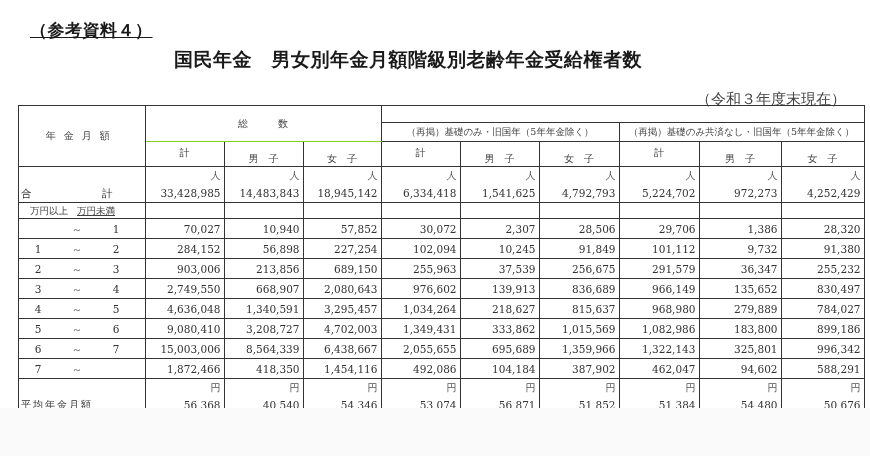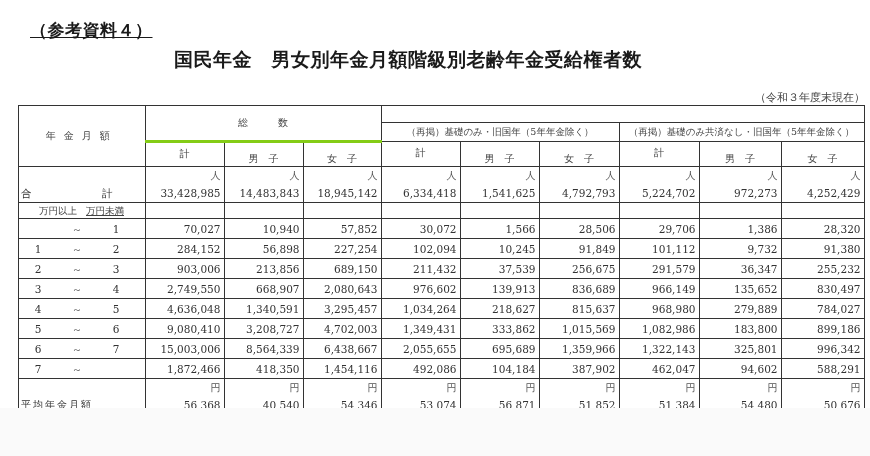--- a/index.html
+++ b/index.html
@@ -15,23 +15,23 @@
     font-size: 17px; font-weight: bold; letter-spacing: 0.5px;
     color: #1a1a1a;
     text-decoration: underline;
   }
   .doc-title {
     position: absolute; left: 174px; top: 47px;
     font-size: 19px; font-weight: bold; color: #1a1a1a;
     letter-spacing: 0.5px;
   }
   .asof {
-    position: absolute; right: 5px; top: 90px;
+    position: absolute; right: 24px; top: 90px;
     font-family: "DejaVu Serif", serif;
-    font-size: 11px; color: #444;
+    font-size: 15px; color: #444;
   }
   .footer-bg {
     position: absolute; left: 0; top: 408px; width: 870px; height: 48px;
     background: #fafafa;
   }
   table.grid {
     position: absolute; left: 18px; top: 105px;
     border-collapse: collapse;
     table-layout: fixed;
     font-family: "DejaVu Serif", serif;
@@ -45,22 +45,22 @@
     overflow: hidden;
   }
   .hdr { text-align: center; color: #444; font-size: 10px; }
   .hdr-sp { letter-spacing: 8px; }
   .sub { font-size: 9.5px; letter-spacing: 0; margin-left: 48px; }
   .num { text-align: right; padding-right: 3px !important; line-height: 18px; }
   .unit { display: block; text-align: right; font-size: 10px; color: #555; line-height: 16px; }
   .rowlabel { padding: 0 !important; }
   .rl-grid { display: grid; grid-template-columns: 38px 40px 38px; text-align: center; line-height: 18px; }
   .rl-head { display: grid; grid-template-columns: 58px 58px; font-size: 9.5px; line-height: 14px; color: #444; }
-  .rl-head span:first-child { text-align: right; padding-left: 2px; }
-  .rl-head span:last-child { text-align: center; padding-right: 2px; text-decoration: underline; }
+  .rl-head span:first-child { text-align: center; padding-left: 2px; }
+  .rl-head span:last-child { text-align: left; padding-right: 2px; text-decoration: underline; }
   .data-row td { border-top: none; border-bottom: none; }
   .thick-top td { border-top: 2px solid #333; }
   .total-label { text-align: right; letter-spacing: 30px; line-height: 18px; }
   .avg-label { text-align: left; letter-spacing: 2px; font-size: 10px; line-height: 18px; }
 </style>
 </head>
 <body>
 
 <div class="ref-label">（参考資料４）</div>
 <div class="doc-title">国民年金　男女別年金月額階級別老齢年金受給権者数</div>
@@ -76,21 +76,21 @@
       <col style="width:79px">
       <col style="width:80px">
     <col style="width:80px">
       <col style="width:82px">
       <col style="width:83px">
   </colgroup>
 
   <tbody>
       <tr style="height:17px">
     <td rowspan="3" class="hdr hdr-sp">年金月額</td>
-    <td colspan="3" rowspan="2" class="hdr" style="border-bottom:3px solid #84cc16;">総　　　数</td>
+    <td colspan="3" rowspan="2" class="hdr" style="border-bottom:1px solid #84cc16;">総　　　数</td>
     <td colspan="6" style="border-bottom:none;border-left:none;"></td>
   </tr>
 
   <tr style="height:19px">
     <td colspan="3" class="hdr sub">（再掲）基礎のみ・旧国年（5年年金除く）</td>
     <td colspan="3" class="hdr sub">（再掲）基礎のみ共済なし・旧国年（5年年金除く）</td>
   </tr>
 
   <tr style="height:25px">
     <td class="hdr" style="vertical-align:top;padding-top:4px;">計</td>
@@ -144,21 +144,21 @@
       <div class="rl-grid">
         <span></span>
         <span>～</span>
         <span>1</span>
       </div>
     </td>
   <td class="num">70,027</td>
         <td class="num">10,940</td>
         <td class="num">57,852</td>
         <td class="num">30,072</td>
-        <td class="num">1,566</td>
+        <td class="num">2,307</td>
         <td class="num">28,506</td>
         <td class="num">29,706</td>
         <td class="num">1,386</td>
         <td class="num">28,320</td>
       </tr>
       <tr style="height:20px" class="data-row">
     <td class="rowlabel">
       <div class="rl-grid">
         <span>1</span>
         <span>～</span>
@@ -179,21 +179,21 @@
     <td class="rowlabel">
       <div class="rl-grid">
         <span>2</span>
         <span>～</span>
         <span>3</span>
       </div>
     </td>
   <td class="num">903,006</td>
         <td class="num">213,856</td>
         <td class="num">689,150</td>
-        <td class="num">211,432</td>
+        <td class="num">255,963</td>
         <td class="num">37,539</td>
         <td class="num">256,675</td>
         <td class="num">291,579</td>
         <td class="num">36,347</td>
         <td class="num">255,232</td>
       </tr>
       <tr style="height:20px" class="data-row">
     <td class="rowlabel">
       <div class="rl-grid">
         <span>3</span>

